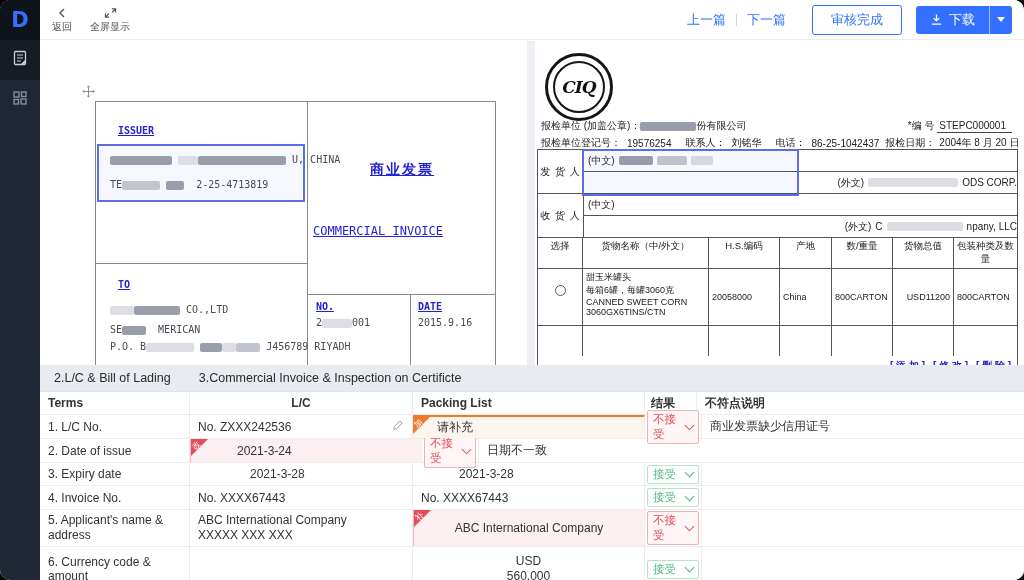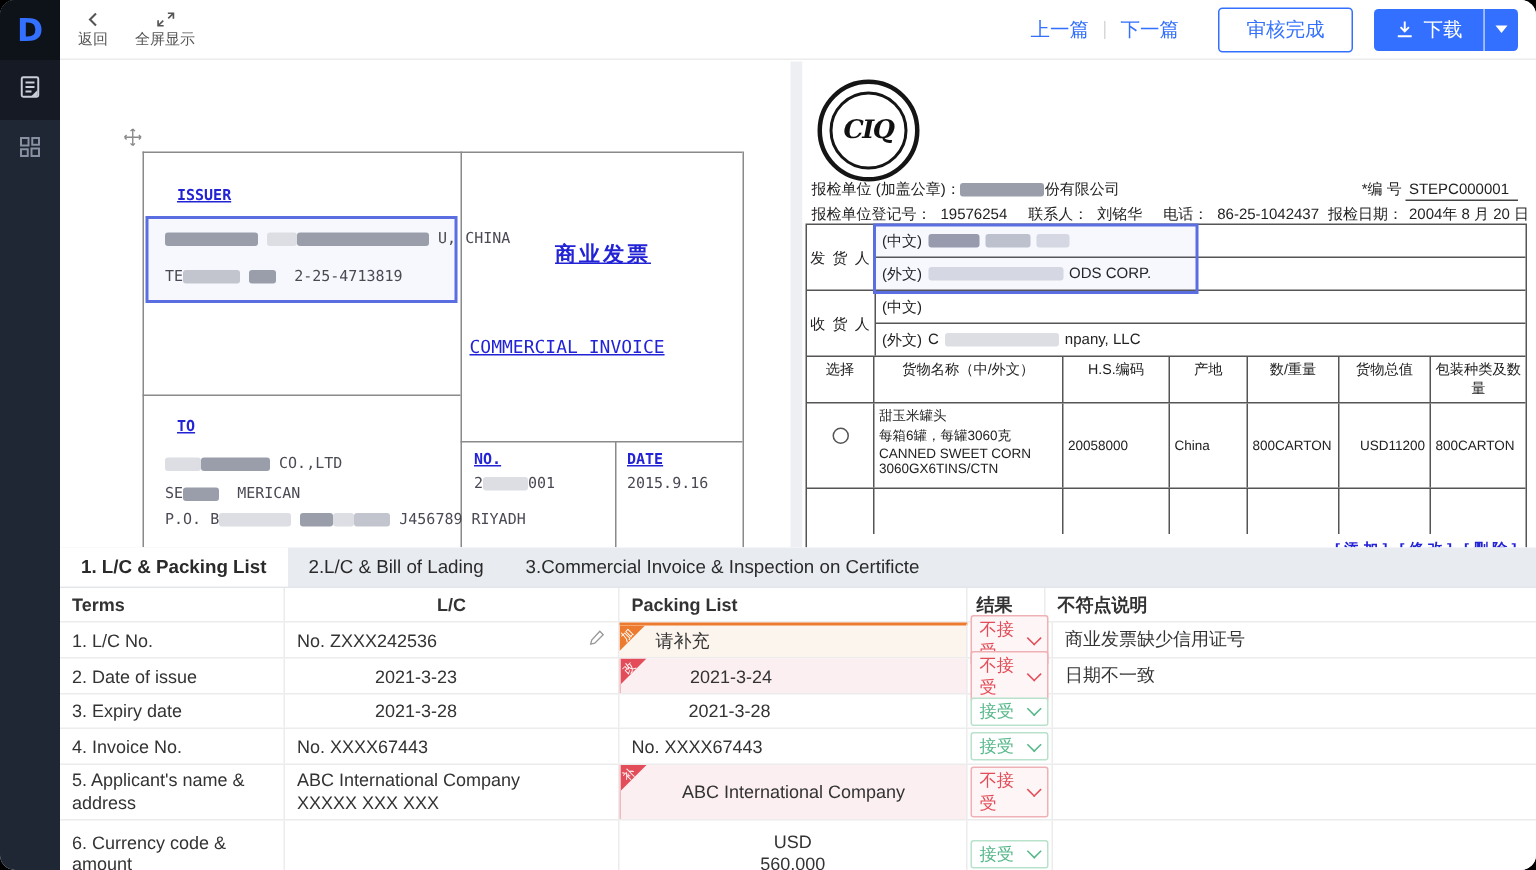--- a/index.html
+++ b/index.html
@@ -52,21 +52,21 @@
   .r-line1{position:absolute;left:6px;right:12px;top:78px;display:flex;align-items:center;}
   .r-line2{position:absolute;left:6px;right:6px;top:95px;display:flex;align-items:center;white-space:nowrap;}
   .r-serial{margin-left:auto;}
   .u{border-bottom:1px solid #444;padding:0 6px 1px 2px;}
   .formbox{position:absolute;left:2px;top:108px;width:481px;border:1px solid #555;box-sizing:border-box;}
   .frow{display:flex;border-bottom:1px solid #555;}
   .flabel{width:45px;border-right:1px solid #555;display:flex;align-items:center;justify-content:center;
           font-size:10px;letter-spacing:1px;}
   .fbody{flex:1;}
   .fline{height:21px;display:flex;align-items:center;padding-left:4px;gap:4px;}
-  .fline + .fline{border-top:1px solid #555;}
+  .fline + .fline{border-top:1px solid #555;justify-content:flex-end;}
   .gt-head,.gt-row{display:flex;}
   .gt-head > div,.gt-row > div{border-right:1px solid #555;box-sizing:border-box;padding:2px 3px;}
   .gt-head > div:last-child,.gt-row > div:last-child{border-right:none;}
   .gt-head{border-bottom:1px solid #555;font-size:9.5px;text-align:center;}
   .gt-row{border-bottom:1px solid #555;font-size:9px;}
   .c0{width:45px;}.c1{width:126px;}.c2{width:71px;}.c3{width:52px;}.c4{width:61px;}.c5{width:61px;}.c6{flex:1;}
   .radio{width:9px;height:9px;border:1px solid #555;border-radius:50%;margin:14px auto 0;}
   .links-row{display:flex;justify-content:flex-end;gap:8px;padding:3px 6px;color:#2323d6;font-size:10px;font-weight:bold;}
   .links-row span{text-decoration:underline;cursor:pointer;}
   
@@ -301,21 +301,20 @@
           </div>
 
         </div>
         <div class="sel-box" style="left:47px;top:108px;width:213px;height:43px"></div>
       </div>
     </div>
   </div>
 
   <div class="bottom">
     <div class="tabs">
-      <div class="tab active">1. L/C &amp; Packing List</div>
       <div class="tab">2.L/C &amp; Bill of Lading</div>
       <div class="tab">3.Commercial Invoice &amp; Inspection on Certificte</div>
     </div>
 
     <div class="ct">
       <div class="ct-row ct-head">
         <div class="cell c-terms hc">Terms</div>
         <div class="cell c-lc hc" style="justify-content:center">L/C</div>
         <div class="cell c-pl hc">Packing List</div>
         <div class="cell c-res hc" style="padding:2px 6px">结果</div>
@@ -339,21 +338,20 @@
           <div class="res-box">
               <span>不接受</span>
               <span class="chev"></span>
             </div>
         </div>
         <div class="cell c-note note-red">商业发票缺少信用证号</div>
       </div>
 
       <div class="ct-row" style="height:23px">
         <div class="cell c-terms">2. Date of issue</div>
-        <div class="cell c-lc lc-center">2021-3-23</div>
         <div class="cell c-pl pl-ind2 pl-mod">
           <span class="badge red"></span>
             <span class="badge-ch">改</span>
           <span>2021-3-24</span>
         </div>
         <div class="c-res">
           <div class="res-box">
               <span>不接受</span>
               <span class="chev"></span>
             </div>

